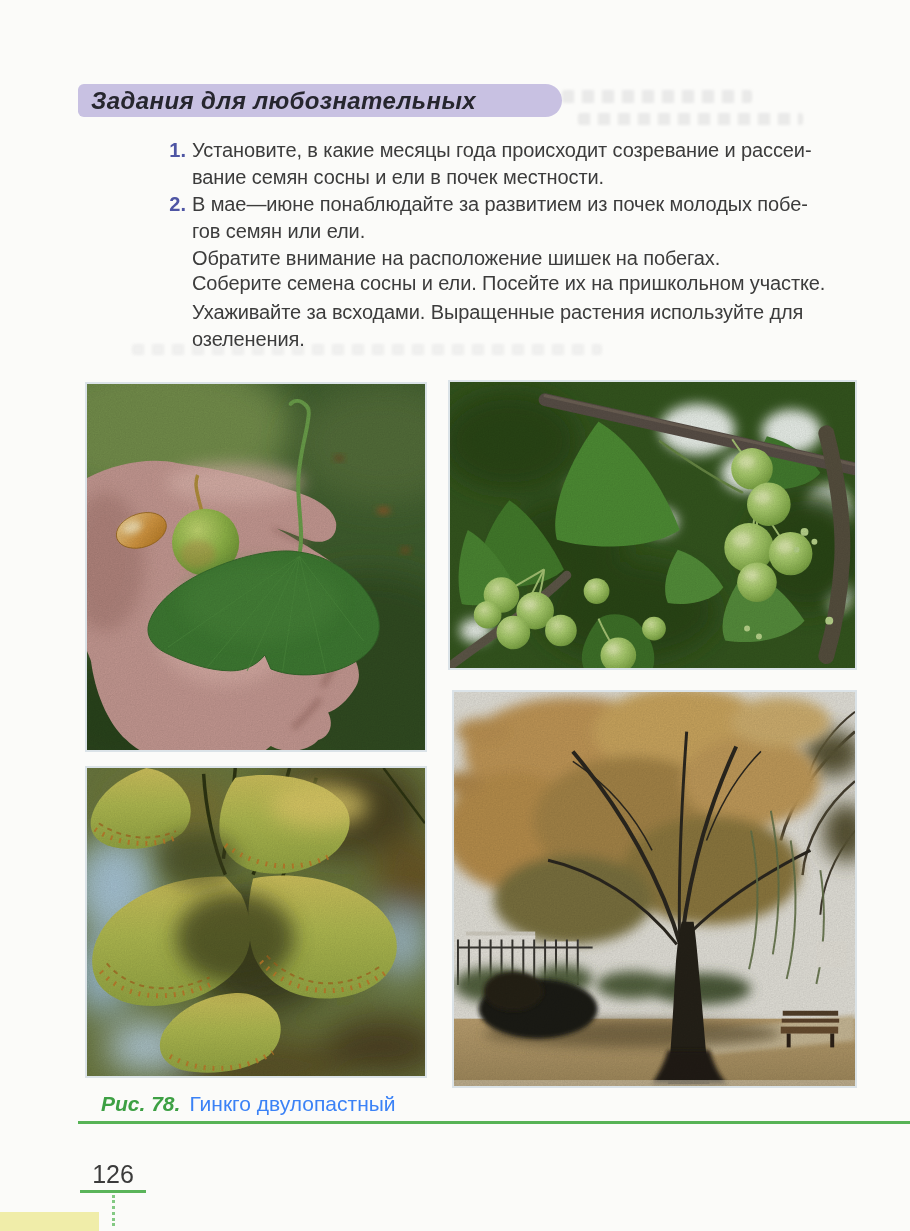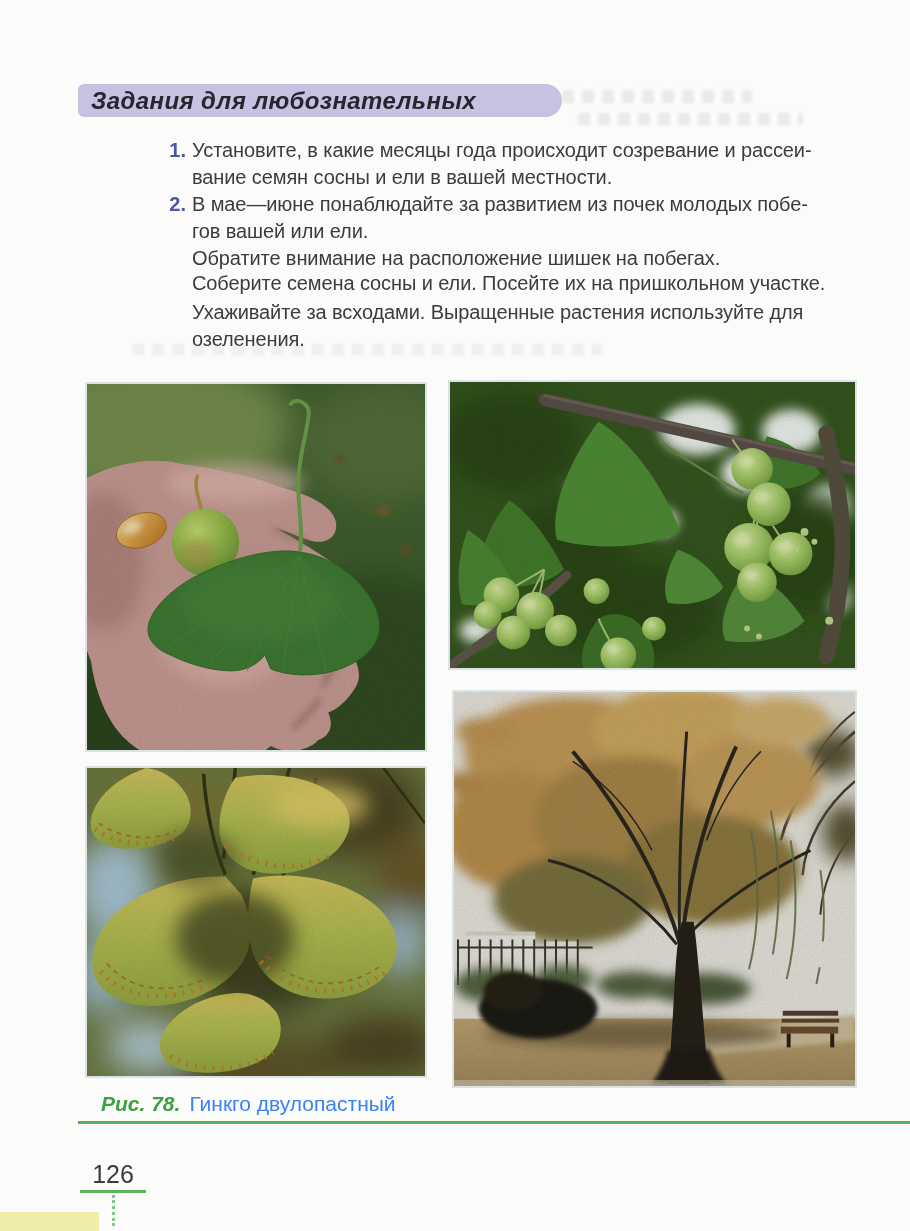--- a/index.html
+++ b/index.html
@@ -46,25 +46,25 @@
   <div class="ghost" style="left:578px;top:113px;width:225px;height:12px;"></div>
   <div class="ghost" style="left:132px;top:344px;width:470px;height:11px;opacity:.7;"></div>
 
   <div class="banner">
     <span>Задания для любознательных</span>
   </div>
 
   <div>
     <span class="task-num" style="left:160px;top:139px;">1.</span>
     <div class="task-line" style="top:139px;">Установите, в какие месяцы года происходит созревание и рассеи-</div>
-    <div class="task-line" style="top:166px;">вание семян сосны и ели в вашей местности.</div>
+    <div class="task-line" style="top:166px;">вание семян сосны и ели в почек местности.</div>
 
     <span class="task-num" style="left:160px;top:193px;">2.</span>
     <div class="task-line" style="top:193px;">В мае—июне понаблюдайте за развитием из почек молодых побе-</div>
-    <div class="task-line" style="top:220px;">гов вашей или ели.</div>
+    <div class="task-line" style="top:220px;">гов семян или ели.</div>
     <div class="task-line" style="top:247px;">Обратите внимание на расположение шишек на побегах.</div>
     <div class="task-line" style="top:272px;">Соберите семена сосны и ели. Посейте их на пришкольном участке.</div>
     <div class="task-line" style="top:301px;">Ухаживайте за всходами. Выращенные растения используйте для</div>
     <div class="task-line" style="top:328px;">озеленения.</div>
   </div>
 
   <figure class="photo" style="left:85px;top:382px;width:342px;height:370px;margin:0;">
     <svg viewBox="0 0 342 370" preserveAspectRatio="none">
       <defs>
         <filter id="p1b16" x="-40%" y="-40%" width="180%" height="180%">

